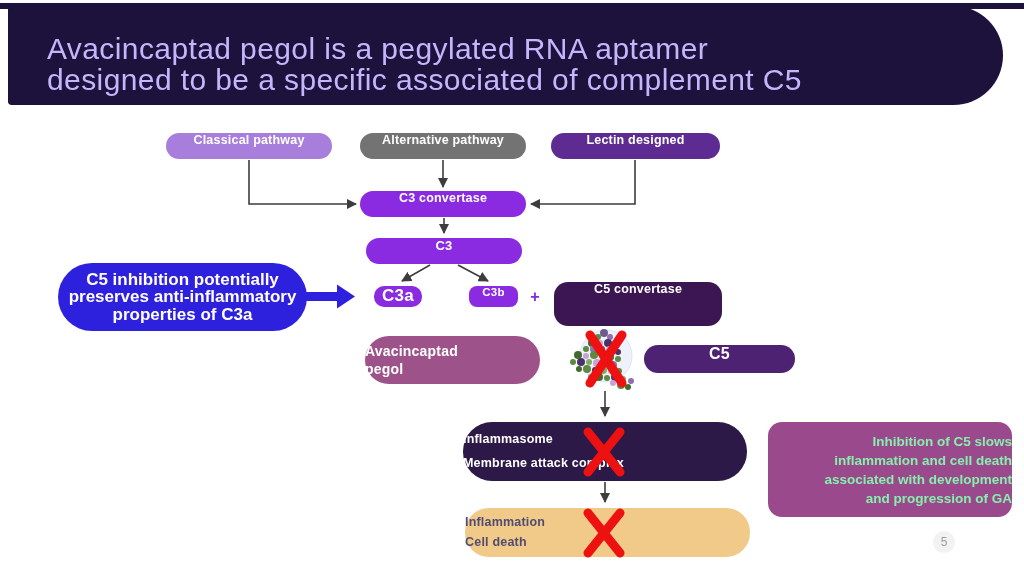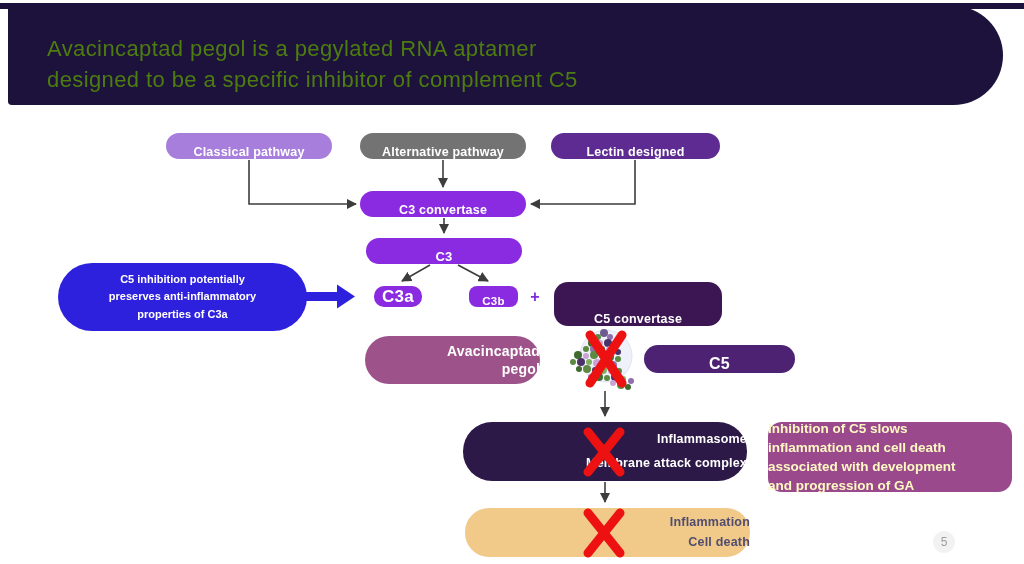--- a/index.html
+++ b/index.html
@@ -8,28 +8,28 @@
     background:#ffffff;font-family:"Liberation Sans",sans-serif;
     -webkit-font-smoothing:antialiased;
   }
   
   .top-strip{position:absolute;left:0;top:3px;width:1024px;height:6px;background:#1c123b;}
   .header{
     position:absolute;left:8px;top:6px;width:995px;height:99px;
     background:#1c123b;border-radius:4px 52px 52px 4px;
   }
   .title{
-    position:absolute;left:39px;top:27px;color:#4d7c0f;
-    font-size:22px;line-height:31px;letter-spacing:0.4px;font-weight:400;
+    position:absolute;left:39px;top:27px;color:#c4b5fd;
+    font-size:30px;line-height:31px;letter-spacing:0.4px;font-weight:400;
   }
   
   .arrows{position:absolute;left:0;top:0;width:1024px;height:564px;pointer-events:none;}
   
   .pill{
-    position:absolute;display:flex;align-items:flex-end;justify-content:center;
+    position:absolute;display:flex;align-items:flex-start;justify-content:center;
     color:#ffffff;font-weight:bold;font-size:12.5px;text-align:center;
     border-radius:14px;letter-spacing:0.2px;
   }
   .p-classical{left:166px;top:133px;width:166px;height:26px;background:#a87edd;}
   .p-alternative{left:360px;top:133px;width:166px;height:26px;background:#737373;}
   .p-lectin{left:551px;top:133px;width:169px;height:26px;background:#5d2b91;}
   .p-c3conv{left:360px;top:191px;width:166px;height:26px;background:#8a2be2;}
   .p-c3{left:366px;top:238px;width:156px;height:26px;background:#8a2be2;font-size:13px;}
   .p-c3a{left:374px;top:286px;width:48px;height:21px;background:#8a2be2;border-radius:10px;font-size:17px;}
   .p-c3b{left:469px;top:286px;width:49px;height:21px;background:#8a2be2;border-radius:8px;font-size:11.5px;}
@@ -48,27 +48,27 @@
     flex-direction:column;justify-content:space-between;padding:10px 0 11px 0;box-sizing:border-box;
   }
   .box-inflammation{
     left:465px;top:508px;width:285px;height:49px;background:#f1ca8a;border-radius:24px;
     flex-direction:column;justify-content:space-between;padding:7px 0 8px 0;box-sizing:border-box;
     color:#504d70;
   }
   
   .callout-left{
     position:absolute;left:58px;top:263px;width:249px;height:68px;background:#2e21de;
-    border-radius:34px;color:#fff;font-weight:bold;font-size:11px;line-height:17.5px;
+    border-radius:34px;color:#fff;font-weight:bold;font-size:17px;line-height:17.5px;
     display:flex;flex-direction:column;align-items:center;justify-content:center;text-align:center;
   }
   .callout-right{
-    position:absolute;left:768px;top:422px;width:244px;height:70px;background:#9a4a8c;
-    border-radius:14px;color:#fef9c3;font-weight:bold;font-size:13.5px;line-height:19px;
-    display:flex;flex-direction:column;align-items:flex-start;justify-content:center;text-align:center;
+    position:absolute;left:768px;top:422px;width:244px;height:95px;background:#9a4a8c;
+    border-radius:14px;color:#86efac;font-weight:bold;font-size:13.5px;line-height:19px;
+    display:flex;flex-direction:column;align-items:flex-end;justify-content:center;text-align:center;
   }
   
   .molecule{position:absolute;left:562px;top:320px;width:84px;height:76px;}
   .xmark{position:absolute;}
   .x-molecule{left:584px;top:329px;width:44px;height:60px;}
   .x-inflammasome{left:582px;top:426px;width:44px;height:52px;}
   .x-inflammation{left:582px;top:507px;width:44px;height:52px;}
   
   .page-badge{
     position:absolute;left:933px;top:531px;width:22px;height:22px;border-radius:50%;
@@ -77,21 +77,21 @@
 </style>
 </head>
 <body>
 
 <div class="stage">
 
   <div class="top-strip"></div>
   <div class="header">
     <div class="title">
       <div>Avacincaptad pegol is a pegylated RNA aptamer</div>
-      <div>designed to be a specific inhibitor of complement C5</div>
+      <div>designed to be a specific associated of complement C5</div>
     </div>
   </div>
 
   <svg class="arrows" viewBox="0 0 1024 564">
     <defs>
       <marker id="ah" viewBox="0 0 10 10" refX="9" refY="5" markerWidth="6.5" markerHeight="6.5" orient="auto">
         <path d="M0,0 L10,5 L0,10 z" fill="#3d3d3d"></path>
       </marker>
     </defs>
     <g stroke="#3d3d3d" stroke-width="1.6" fill="none">

